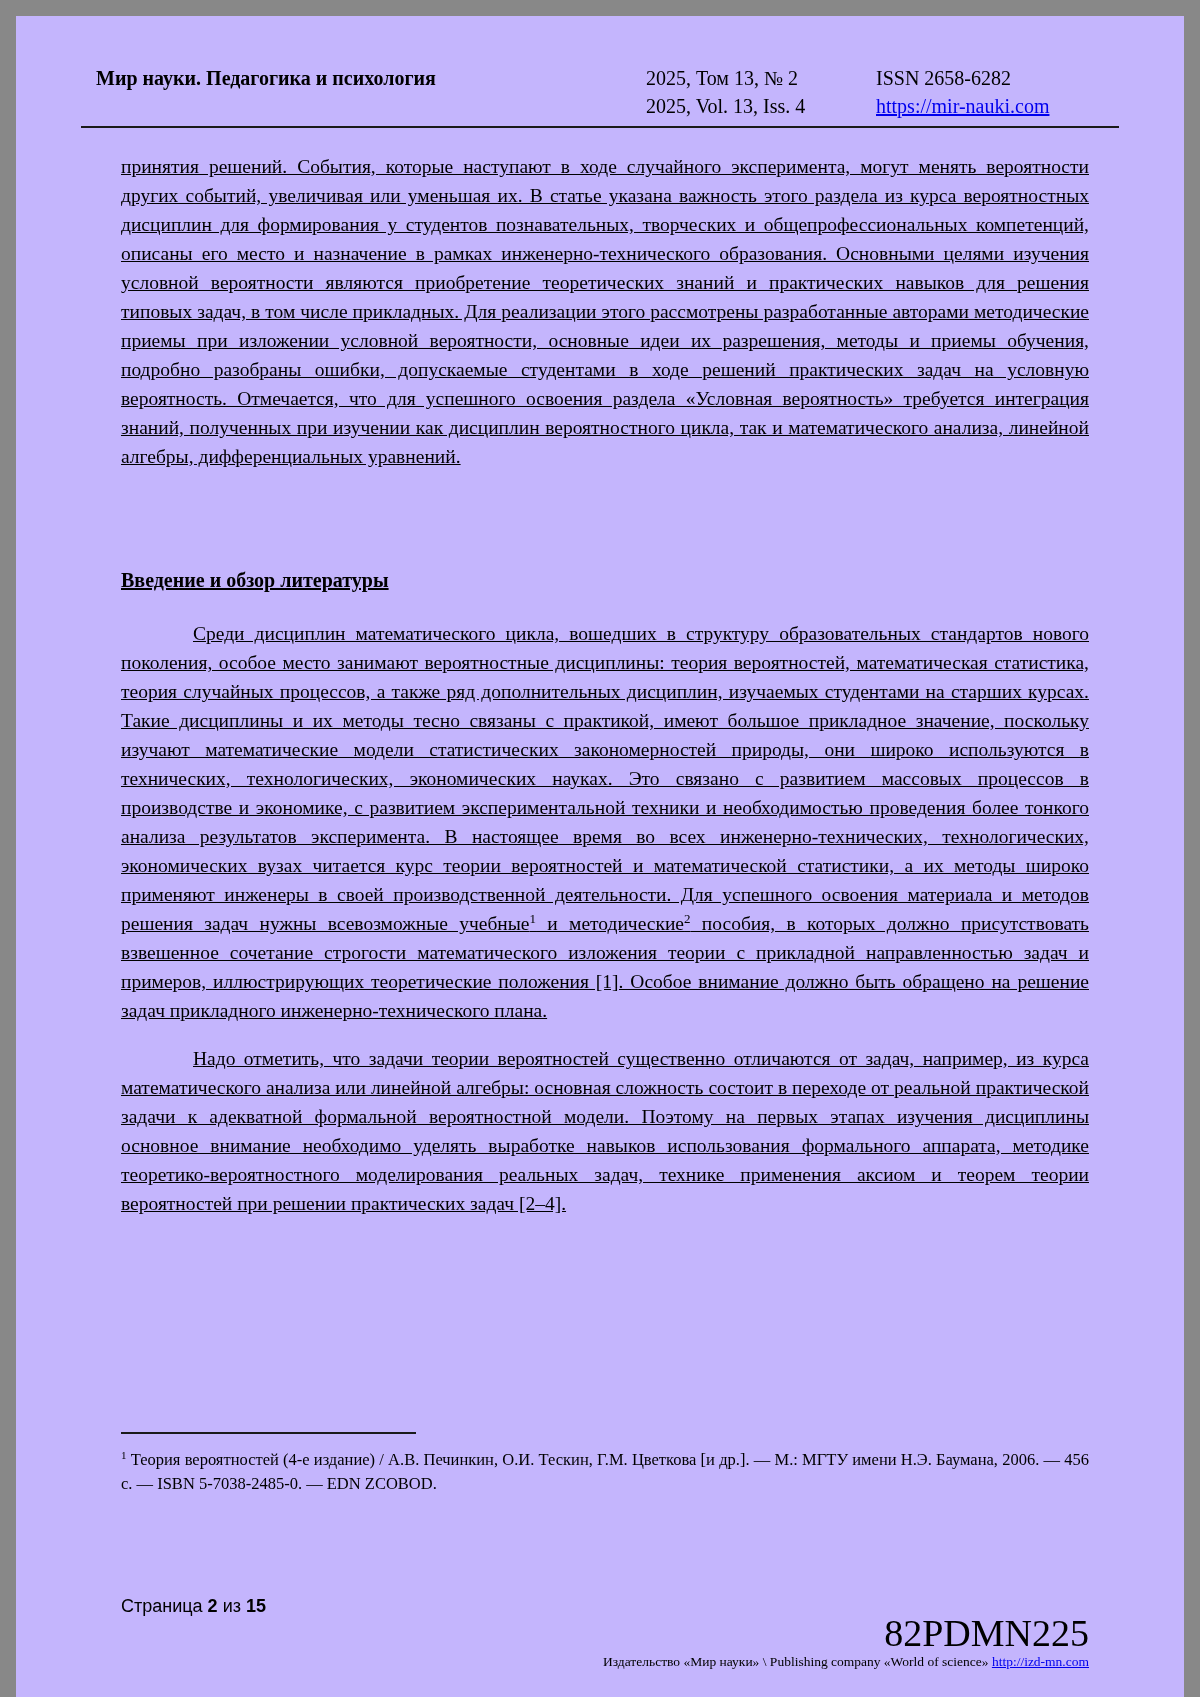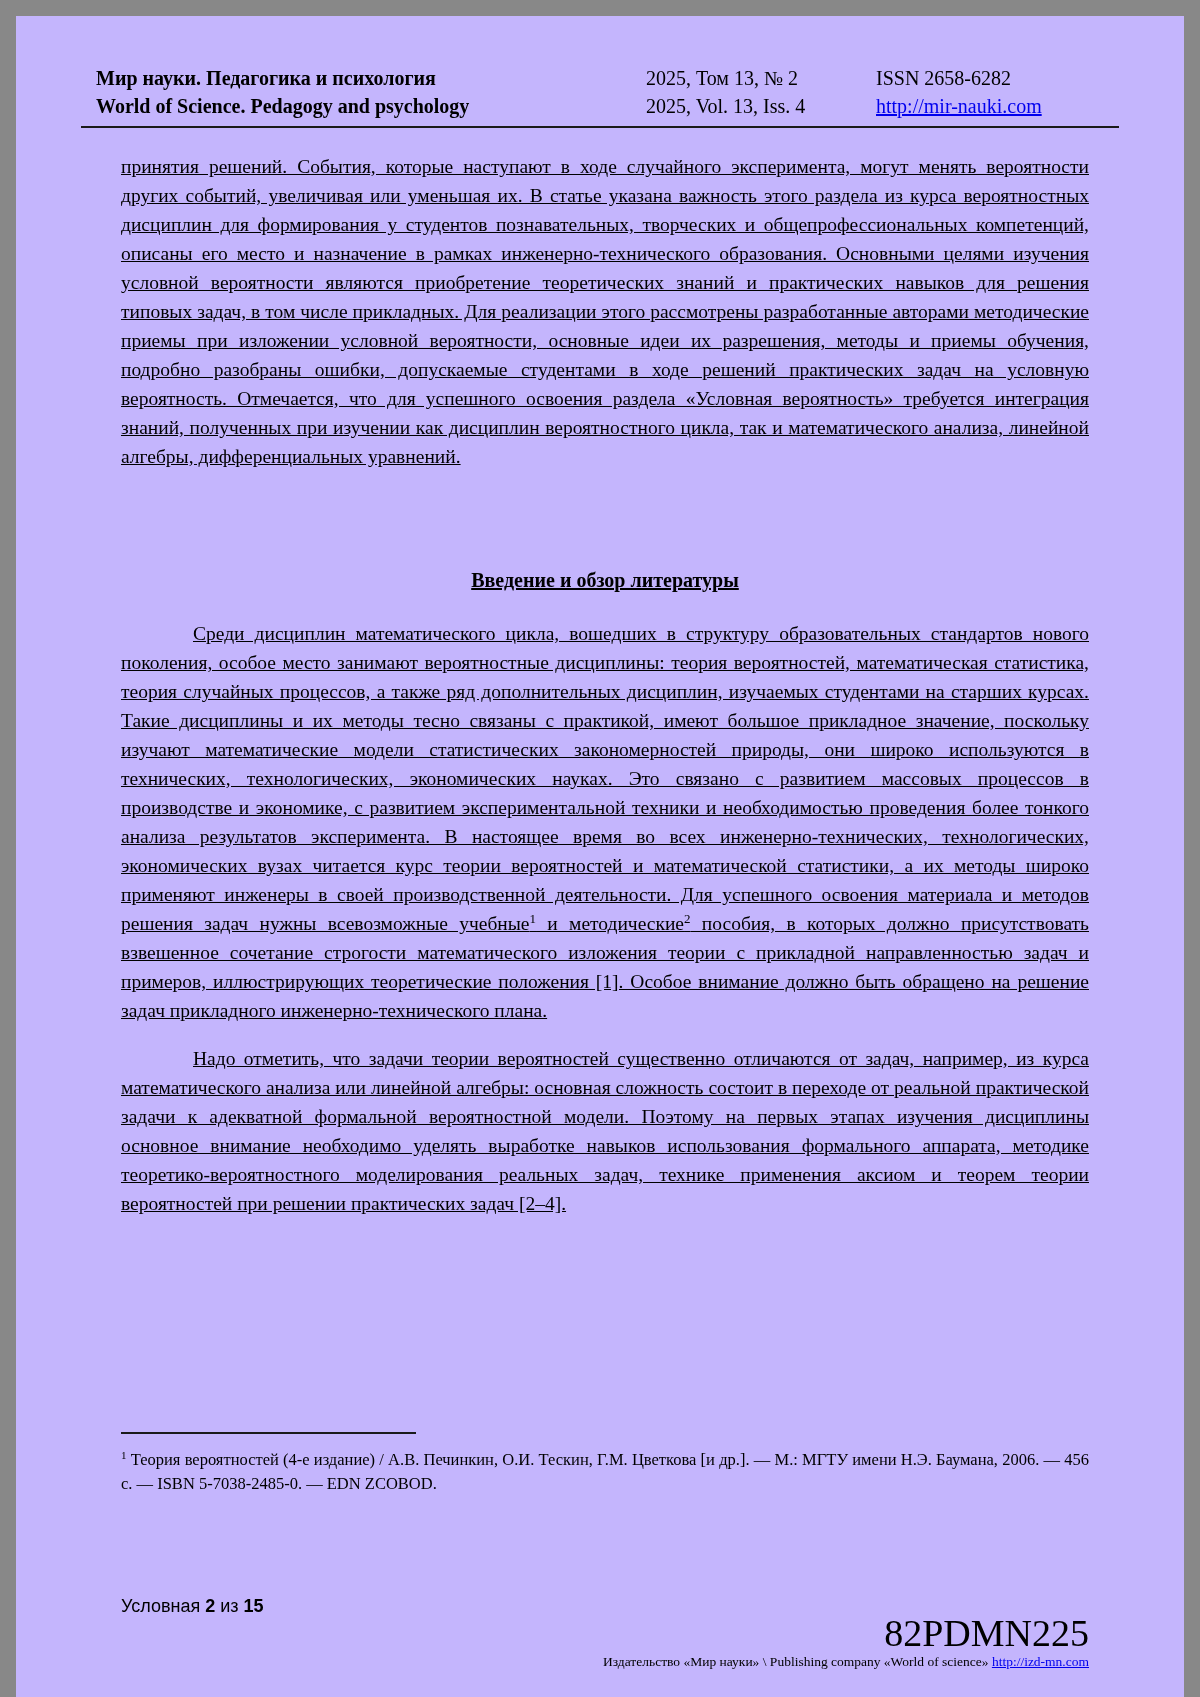--- a/index.html
+++ b/index.html
@@ -60,21 +60,20 @@
     font-size: 19.5px;
     line-height: 29px;
     text-align: justify;
   }
   .indent { text-indent: 72px; }
   .keywords-p { margin-top: 3px; }
   .bold { font-weight: bold; }
   .section-heading {
     margin-top: 96px;
     margin-bottom: 26px;
-    text-align: center;
     font-size: 20px;
     font-weight: bold;
     line-height: 26px;
   }
   .p-gap { margin-top: 19px; }
   sup.fn-ref {
     font-size: 13px;
     line-height: 0;
     vertical-align: super;
   }
@@ -126,47 +125,46 @@
   }
 </style>
 </head>
 <body>
 
 <div class="page">
 
   <div class="header">
     <div class="h-left">
       <div>Мир науки. Педагогика и психология</div>
-      <div>World of Science. Pedagogy and psychology</div>
     </div>
     <div class="h-mid">
       <div>2025, Том 13, № 2</div>
       <div>2025, Vol. 13, Iss. 4</div>
     </div>
     <div class="h-right">
       <div>ISSN 2658-6282</div>
-      <div><a class="link">http://mir-nauki.com</a></div>
+      <div><a class="link">https://mir-nauki.com</a></div>
     </div>
   </div>
   <div class="header-rule"></div>
 
   <div class="content">
     <p class="body-p">принятия решений. События, которые наступают в ходе случайного эксперимента, могут менять вероятности других событий, увеличивая или уменьшая их. В статье указана важность этого раздела из курса вероятностных дисциплин для формирования у студентов познавательных, творческих и общепрофессиональных компетенций, описаны его место и назначение в рамках инженерно-технического образования. Основными целями изучения условной вероятности являются приобретение теоретических знаний и практических навыков для решения типовых задач, в том числе прикладных. Для реализации этого рассмотрены разработанные авторами методические приемы при изложении условной вероятности, основные идеи их разрешения, методы и приемы обучения, подробно разобраны ошибки, допускаемые студентами в ходе решений практических задач на условную вероятность. Отмечается, что для успешного освоения раздела «Условная вероятность» требуется интеграция знаний, полученных при изучении как дисциплин вероятностного цикла, так и математического анализа, линейной алгебры, дифференциальных уравнений.</p>
 
     <h2 class="section-heading">Введение и обзор литературы</h2>
 
     <p class="body-p indent"><span>Среди дисциплин математического цикла, вошедших в структуру образовательных стандартов нового поколения, особое место занимают вероятностные дисциплины: теория вероятностей, математическая статистика, теория случайных процессов, а также ряд дополнительных дисциплин, изучаемых студентами на старших курсах. Такие дисциплины и их методы тесно связаны с практикой, имеют большое прикладное значение, поскольку изучают математические модели статистических закономерностей природы, они широко используются в технических, технологических, экономических науках. Это связано с развитием массовых процессов в производстве и экономике, с развитием экспериментальной техники и необходимостью проведения более тонкого анализа результатов эксперимента. В настоящее время во всех инженерно-технических, технологических, экономических вузах читается курс теории вероятностей и математической статистики, а их методы широко применяют инженеры в своей производственной деятельности. Для успешного освоения материала и методов решения задач нужны всевозможные учебные</span><sup class="fn-ref">1</sup><span> и методические</span><sup class="fn-ref">2</sup><span> пособия, в которых должно присутствовать взвешенное сочетание строгости математического изложения теории с прикладной направленностью задач и примеров, иллюстрирующих теоретические положения [1]. Особое внимание должно быть обращено на решение задач прикладного инженерно-технического плана.</span></p>
 
     <p class="body-p indent p-gap">Надо отметить, что задачи теории вероятностей существенно отличаются от задач, например, из курса математического анализа или линейной алгебры: основная сложность состоит в переходе от реальной практической задачи к адекватной формальной вероятностной модели. Поэтому на первых этапах изучения дисциплины основное внимание необходимо уделять выработке навыков использования формального аппарата, методике теоретико-вероятностного моделирования реальных задач, технике применения аксиом и теорем теории вероятностей при решении практических задач [2–4].</p>
   </div>
 
   <div class="footnotes">
     <div class="footnote-rule"></div>
     <p class="footnote"><sup class="fn-marker">1</sup><span> Теория вероятностей (4-е издание) / А.В. Печинкин, О.И. Тескин, Г.М. Цветкова [и др.]. — М.: МГТУ имени Н.Э. Баумана, 2006. — 456 с. — ISBN 5-7038-2485-0. — EDN ZCOBOD.</span></p>
   </div>
 
-  <div class="page-num"><span>Условная</span> <b>2</b> <span>из</span> <b>15</b></div>
+  <div class="page-num"><span>Страница</span> <b>2</b> <span>из</span> <b>15</b></div>
 
   <div class="doc-id">82PDMN225</div>
 
   <div class="publisher"><span>Издательство «Мир науки» \ Publishing company «World of science» </span><a class="link">http://izd-mn.com</a></div>
 
 </div>
 
 </body></html>

